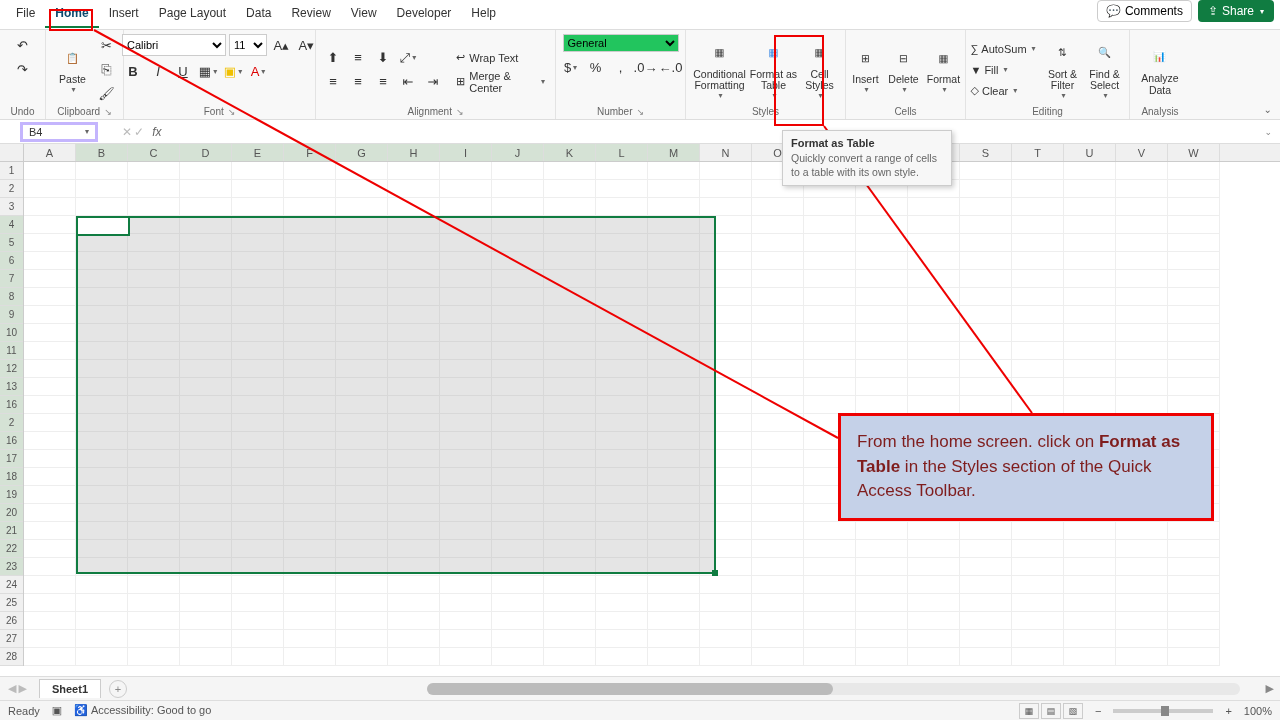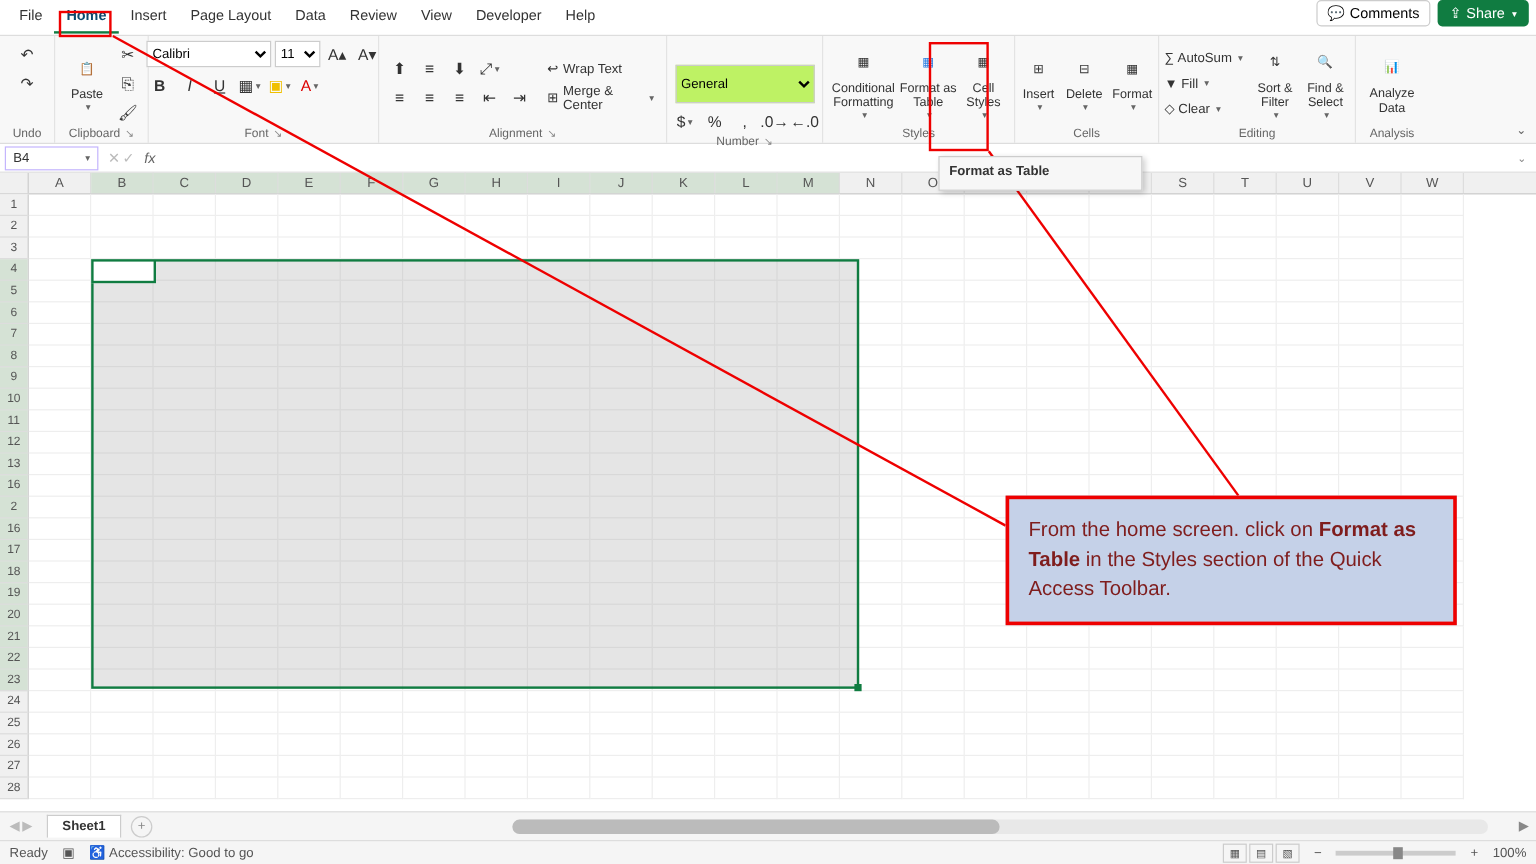--- a/index.html
+++ b/index.html
@@ -19,34 +19,34 @@
 .group-content { flex: 1; display: flex; align-items: center; gap: 2px; }
 .group-label { font-size: 10px; color: #666; text-align: center; padding-top: 1px; }
 .dialog-launcher { font-size: 9px; color: #888; margin-left: 4px; }
 .big-btn { display: flex; flex-direction: column; align-items: center; justify-content: center; width: 42px; height: 66px; cursor: pointer; font-size: 10.5px; text-align: center; line-height: 1.1; }
 .big-btn .icon-box { width: 28px; height: 28px; display: flex; align-items: center; justify-content: center; margin-bottom: 2px; }
 .small-row { display: flex; gap: 3px; }
 .small-btn { width: 22px; height: 22px; display: flex; align-items: center; justify-content: center; cursor: pointer; font-size: 13px; border-radius: 2px; }
 .col { display: flex; flex-direction: column; gap: 2px; }
 select.font-name { width: 104px; height: 22px; font-size: 11px; border: 1px solid #ccc; background: #fff; }
 select.font-size { width: 38px; height: 22px; font-size: 11px; border: 1px solid #ccc; background: #fff; }
-select.num-fmt { width: 116px; height: 32px; font-size: 11px; border: 1px solid #ccc; background: #bef264; margin-top: 20px; }
+select.num-fmt { width: 116px; height: 18px; font-size: 11px; border: 1px solid #ccc; background: #22c55e; }
 .wrap-btn { display: flex; align-items: center; gap: 4px; font-size: 11px; height: 22px; padding: 0 4px; cursor: pointer; }
 .editing-item { display: flex; align-items: center; gap: 3px; font-size: 11px; height: 20px; cursor: pointer; }
 .chevron { font-size: 8px; color: #666; margin-left: 2px; }
 .collapse-btn { position: absolute; right: 8px; bottom: 4px; font-size: 10px; color: #666; cursor: pointer; }
 
 
 .tooltip { position: absolute; left: 782px; top: 130px; width: 170px; background: #f7f7f7; border: 1px solid #ccc; padding: 6px 8px; font-size: 11px; box-shadow: 2px 2px 5px rgba(0,0,0,0.2); z-index: 10; }
 .tooltip .tt-title { font-weight: 600; margin-bottom: 3px; }
 .tooltip .tt-body { color: #666; font-size: 10.5px; line-height: 1.3; }
 
 
 .formula-bar { display: flex; height: 24px; border-bottom: 1px solid #ddd; align-items: center; }
-.name-box { width: 78px; height: 20px; border: 1px solid #c4b5fd; margin: 0 4px; font-size: 11px; padding: 0 6px; display: flex; align-items: center; justify-content: space-between; }
+.name-box { width: 78px; height: 20px; border: 3px solid #c4b5fd; margin: 0 20px; font-size: 11px; padding: 0 6px; display: flex; align-items: center; justify-content: space-between; }
 .fb-icons { display: flex; gap: 2px; padding: 0 4px; color: #bbb; font-size: 12px; }
 .fx { font-style: italic; color: #666; font-size: 12px; padding: 0 4px; }
 .fb-input { flex: 1; height: 20px; border: none; outline: none; }
 .fb-chevron { padding: 0 8px; color: #888; font-size: 9px; }
 
 
 .sheet-area { position: relative; height: 534px; overflow: hidden; }
 .col-headers { display: flex; height: 18px; background: #f0f0f0; border-bottom: 1px solid #ccc; }
 .select-all { width: 24px; border-right: 1px solid #ccc; background: #f0f0f0; }
 .col-h { width: 52px; text-align: center; font-size: 11px; border-right: 1px solid #ddd; line-height: 18px; color: #555; }
@@ -285,20 +285,21 @@
           <span>Analyze Data</span>
         </div>
     </div>
     <div class="group-label">Analysis</div>
   </div>
   <div class="collapse-btn">⌄</div>
 </div>
 
 <div class="tooltip">
   <div class="tt-title">Format as Table</div>
+  <div class="tt-body">Quickly convert a range of cells to a table with its own style.</div>
 </div>
 
 <div class="formula-bar">
   <div class="name-box">
     <span>B4</span>
     <span class="chevron">▾</span>
   </div>
   <div class="fb-icons">
     <span>✕</span>
     <span>✓</span>

